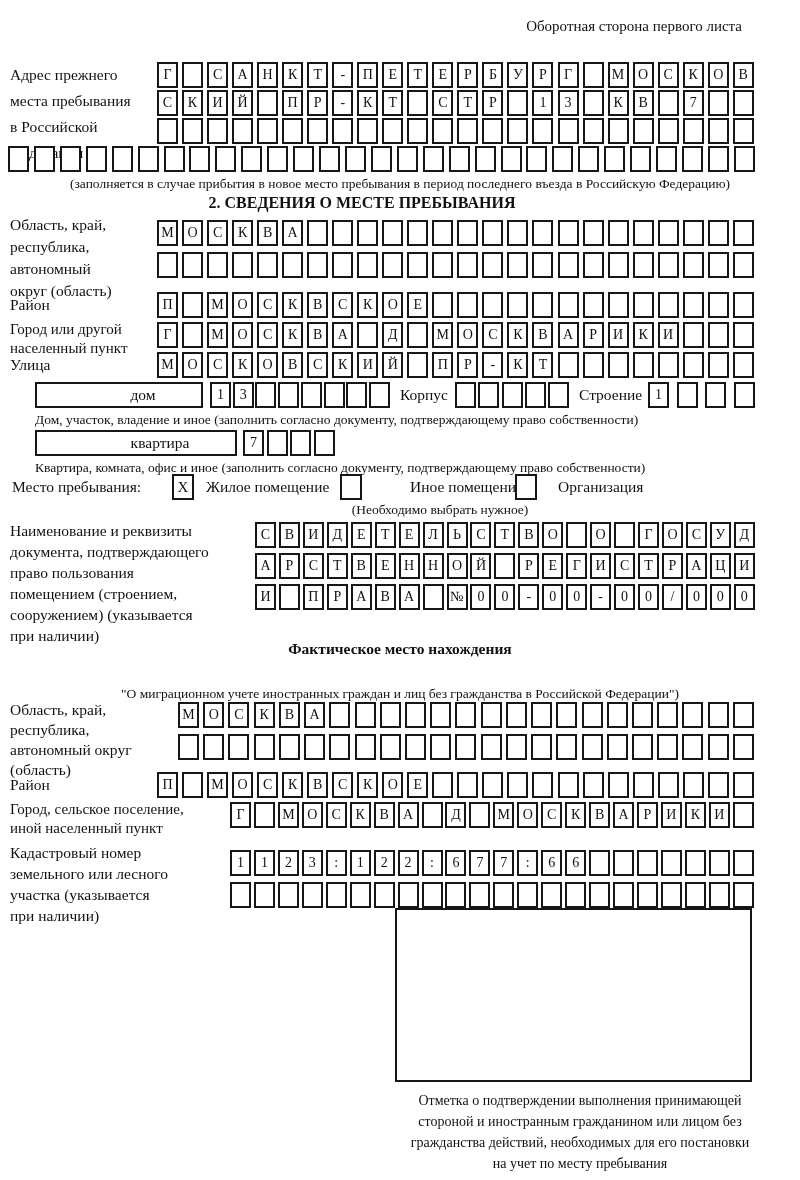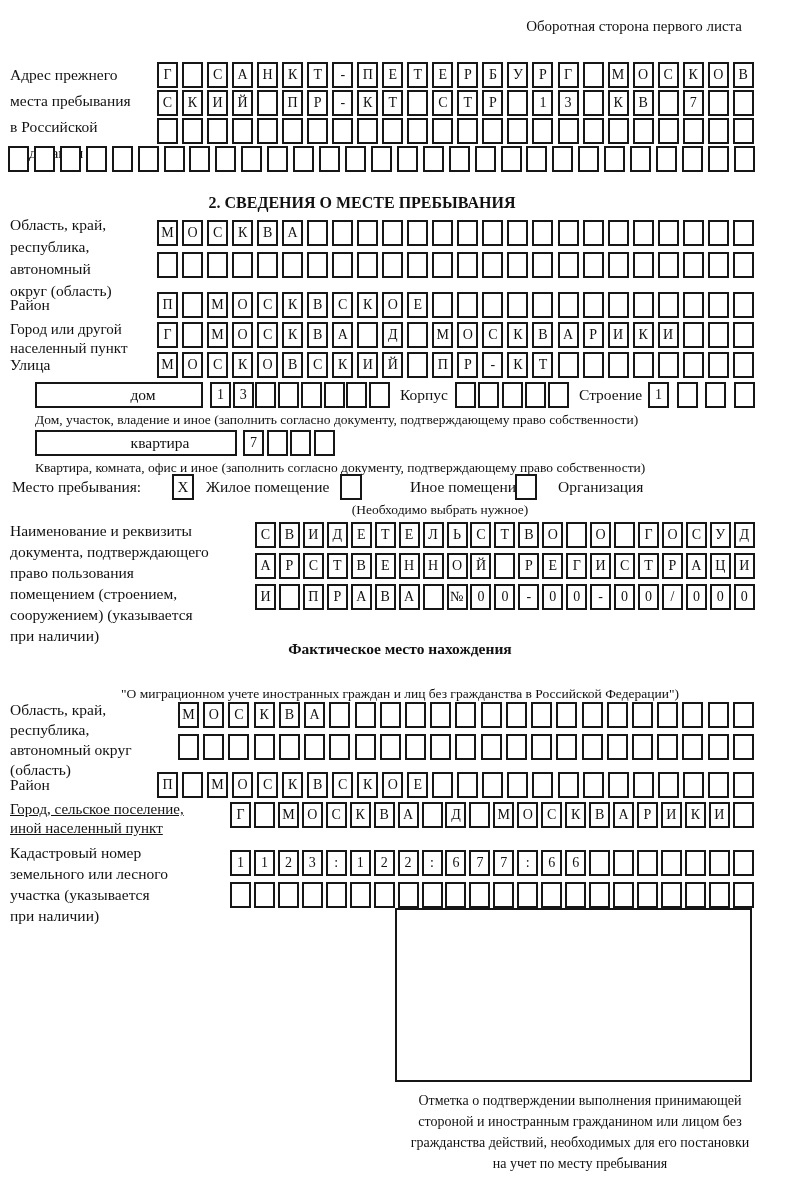--- a/index.html
+++ b/index.html
@@ -133,20 +133,21 @@
       <div class="cell"></div>
       <div class="cell"></div>
       <div class="cell"></div>
       <div class="cell"></div>
       <div class="cell"></div>
       <div class="cell"></div>
       <div class="cell"></div>
       <div class="cell"></div>
       <div class="cell"></div>
     </div>
+  <div class="abs note center" style="left:0;top:176px;width:800px;">(заполняется в случае прибытия в новое место пребывания в период последнего въезда в Российскую Федерацию)</div>
 
   <div class="abs title" style="left:0;top:194px;">2. СВЕДЕНИЯ О МЕСТЕ ПРЕБЫВАНИЯ</div>
 
   <div class="abs lbl" style="left:10px;top:214px;width:148px;line-height:22px;">Область, край,
 республика,
 автономный
 округ (область)</div>
   <div class="abs cells" style="left:157px;top:220px;width:597px;">
       <div class="cell">М</div>
       <div class="cell">О</div>
@@ -486,21 +487,21 @@
       <div class="cell"></div>
       <div class="cell"></div>
       <div class="cell"></div>
       <div class="cell"></div>
       <div class="cell"></div>
       <div class="cell"></div>
       <div class="cell"></div>
       <div class="cell"></div>
     </div>
 
-  <div class="abs lbl" style="left:10px;top:800px;width:220px;line-height:19px;font-size:15px;text-decoration:underline;">Город, сельское поселение,
+  <div class="abs lbl" style="left:10px;top:800px;width:220px;line-height:19px;font-size:15px;">Город, сельское поселение,
 иной населенный пункт</div>
   <div class="abs cells" style="left:230px;top:802px;width:524px;">
       <div class="cell">Г</div>
       <div class="cell"></div>
       <div class="cell">М</div>
       <div class="cell">О</div>
       <div class="cell">С</div>
       <div class="cell">К</div>
       <div class="cell">В</div>
       <div class="cell">А</div>

